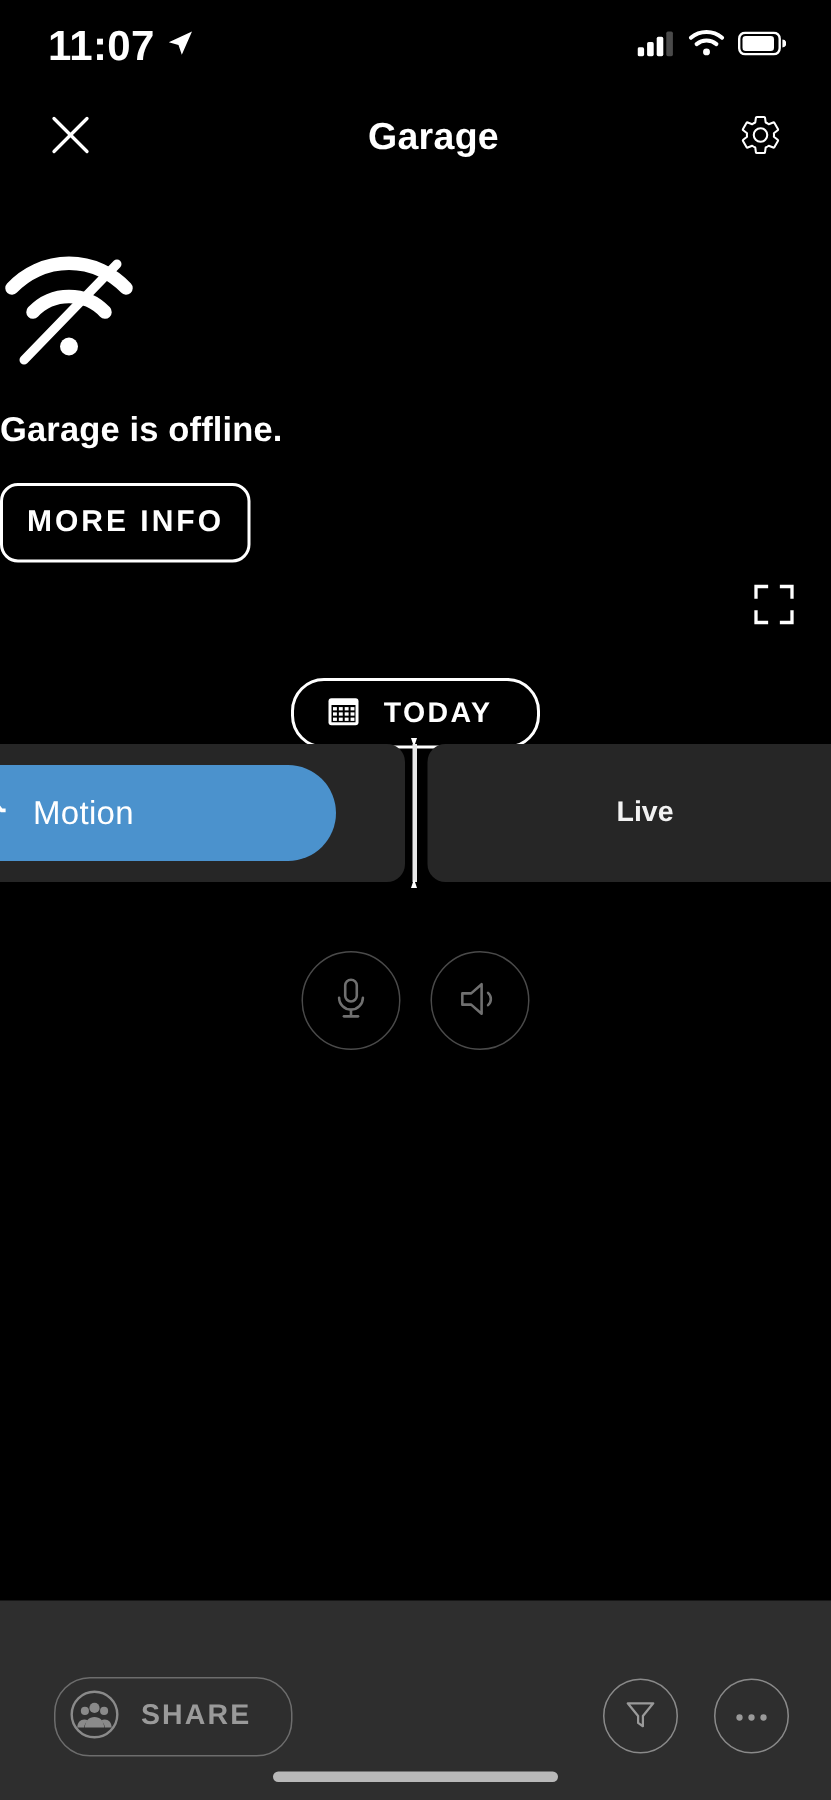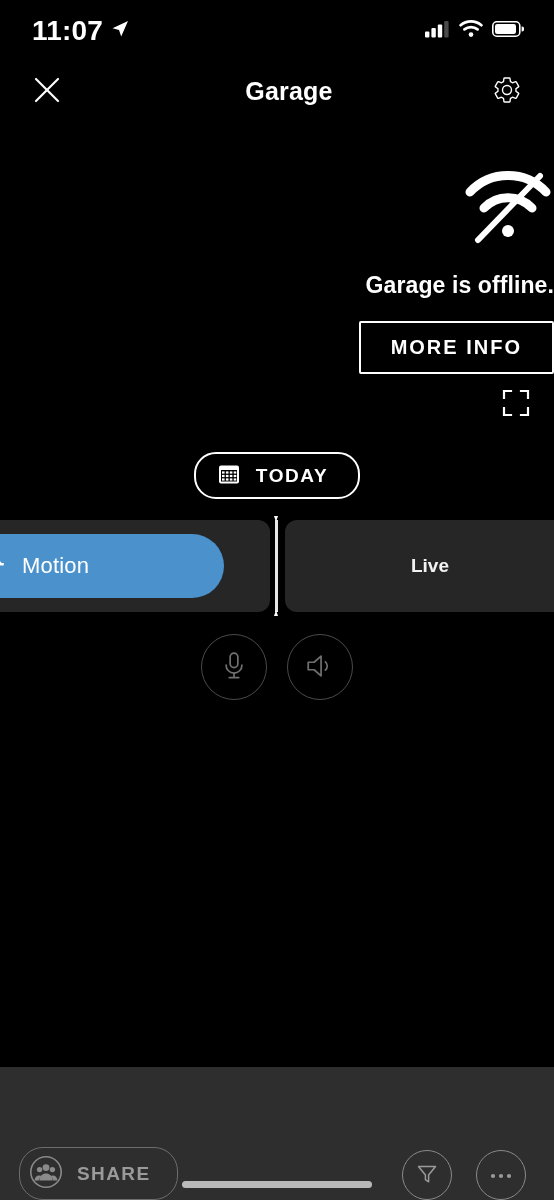--- a/index.html
+++ b/index.html
@@ -38,31 +38,31 @@
     padding-left:24px;
   }
   .icon-btn {
     width:46px; height:46px; display:flex; align-items:center; justify-content:center;
     position:relative; z-index:2; background:none; border:none; cursor:pointer;
   }
 
   
   .offline-wrap {
     position:absolute; top:170px; left:0; width:554px;
-    display:flex; flex-direction:column; align-items:flex-end;
+    display:flex; flex-direction:column; align-items:flex-start;
   }
   .wifi-off { margin-bottom:18px; }
   .offline-text {
     color:#fff; font-size:23px; font-weight:600; letter-spacing:.1px;
     margin-bottom:22px;
   }
   .more-info-btn {
     border:2px solid #fff; background:transparent;
     color:#fff; font-size:20px; font-weight:700; letter-spacing:2px;
-    padding:13px 30px; cursor:pointer; border-radius:2px;
+    padding:13px 16px; cursor:pointer; border-radius:12px;
     font-family:"Liberation Sans", sans-serif;
   }
 
   
   .fullscreen-btn {
     position:absolute; top:382px; right:16px;
     width:44px; height:44px; display:flex; align-items:center; justify-content:center;
     background:none; border:none; cursor:pointer;
   }
 
@@ -75,21 +75,21 @@
     display:flex; align-items:center; gap:16px;
     border:2px solid #fff; border-radius:22px;
     padding:9px 30px 9px 22px; background:transparent; cursor:pointer;
   }
   .today-label {
     color:#fff; font-size:19px; font-weight:700; letter-spacing:1.6px;
   }
 
   
   .timeline {
-    position:absolute; top:520px; left:0; width:554px; height:92px;
+    position:absolute; top:496px; left:0; width:554px; height:92px;
   }
   .tl-card {
     position:absolute; top:0; height:92px; background:#262626; border-radius:12px;
   }
   .tl-card.motion { left:-26px; width:296px; }
   .tl-card.live {
     left:285px; width:290px;
     display:flex; align-items:center; justify-content:center;
   }
   .tl-live-label { color:#f2f2f2; font-size:19px; font-weight:700; }
@@ -122,22 +122,22 @@
   .round-btn {
     width:66px; height:66px; border-radius:50%;
     border:1.5px solid #4a4a4a; background:transparent;
     display:flex; align-items:center; justify-content:center; cursor:pointer;
   }
 
   
   .bottombar {
     position:absolute; left:0; bottom:0; width:554px; height:133px;
     background:#2e2e2e;
-    display:flex; align-items:flex-end; justify-content:space-between;
-    padding:21px 28px 0 19px;
+    display:flex; align-items:center; justify-content:space-between;
+    padding:21px 28px 0 36px;
   }
   .share-pill {
     display:flex; align-items:center; gap:14px;
     border:1.5px solid #6d6d6d; border-radius:24px;
     padding:7px 26px 7px 9px; background:transparent; cursor:pointer;
   }
   .share-label { color:#9a9a9a; font-size:19px; font-weight:700; letter-spacing:1.4px; }
   .bb-right { display:flex; align-items:center; gap:24px; }
   .circ-btn {
     width:50px; height:50px; border-radius:50%;

